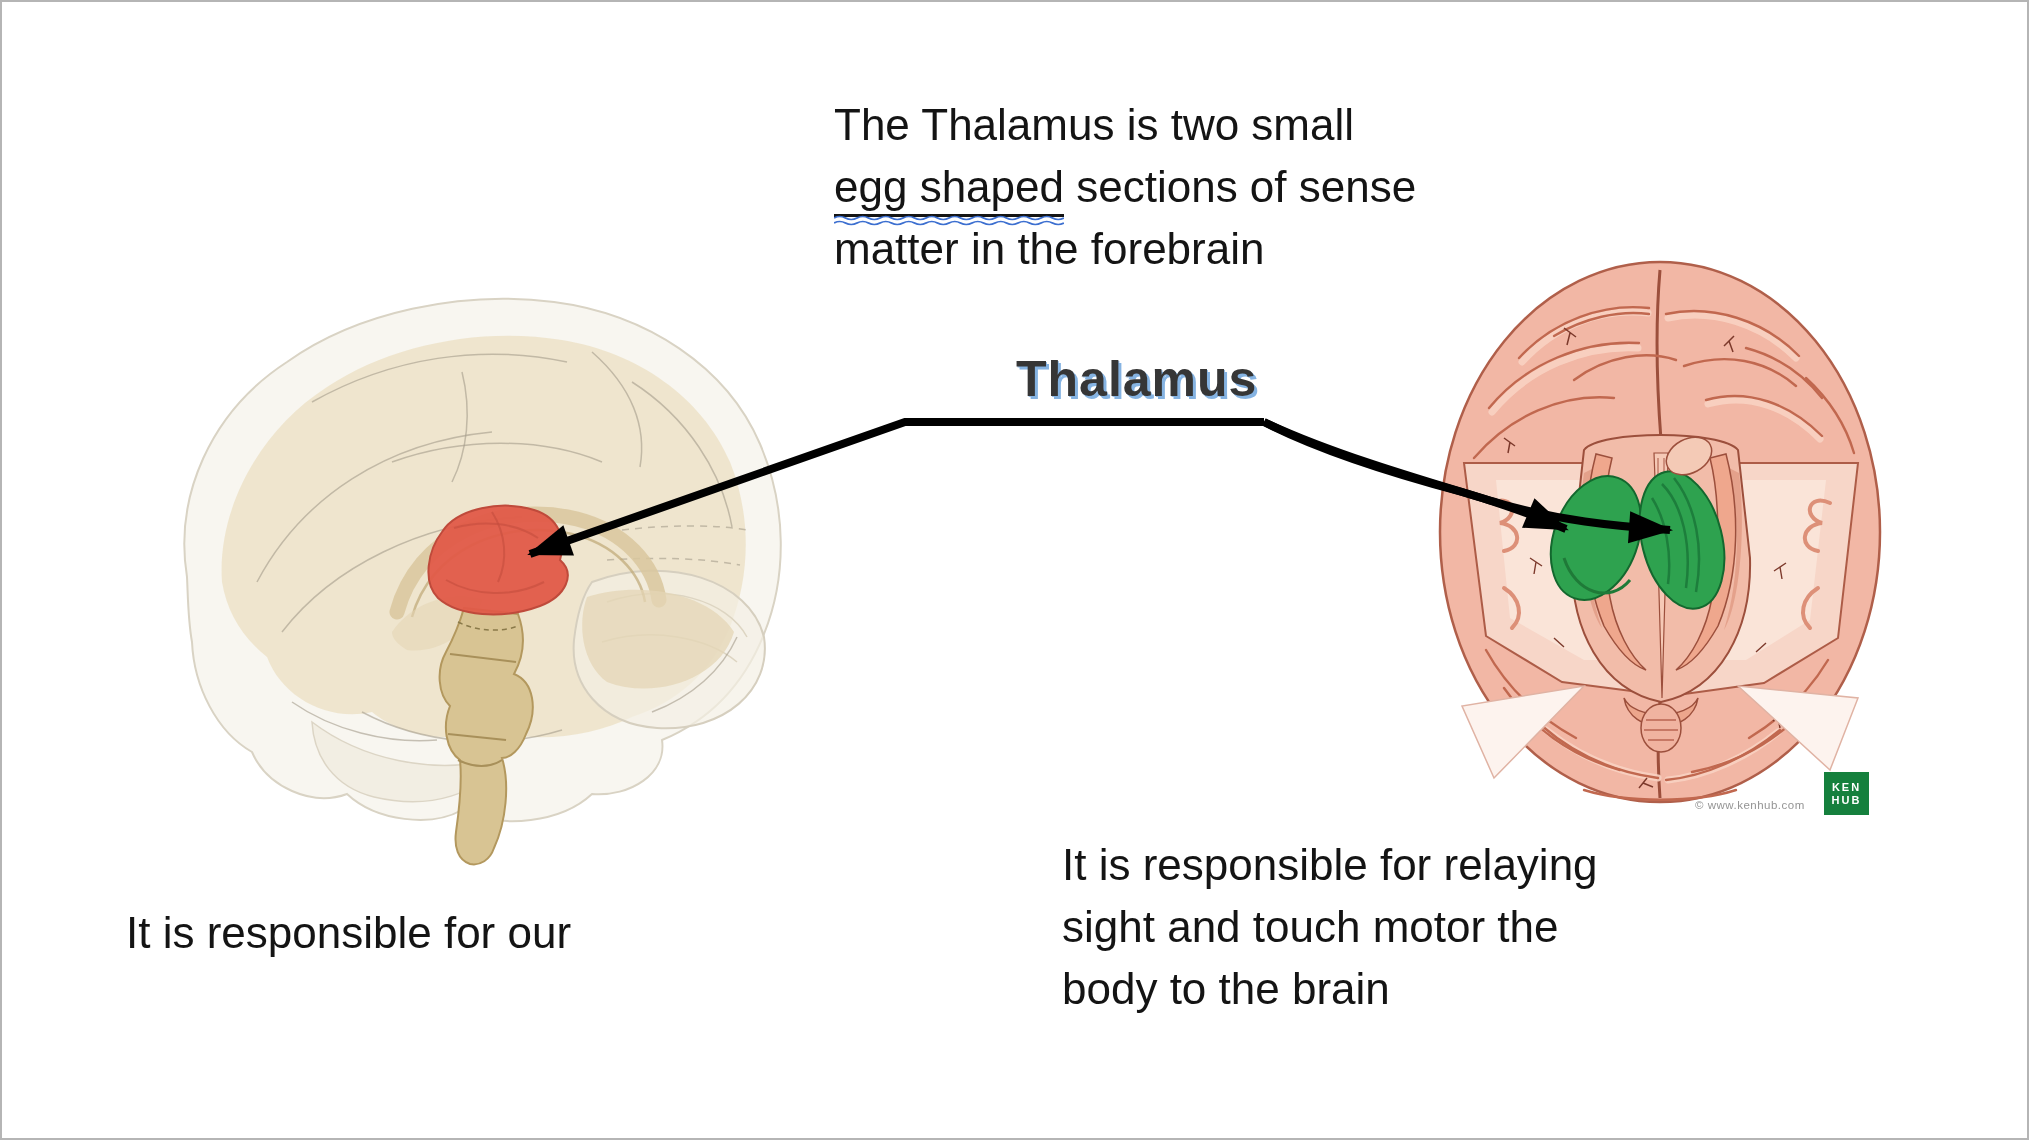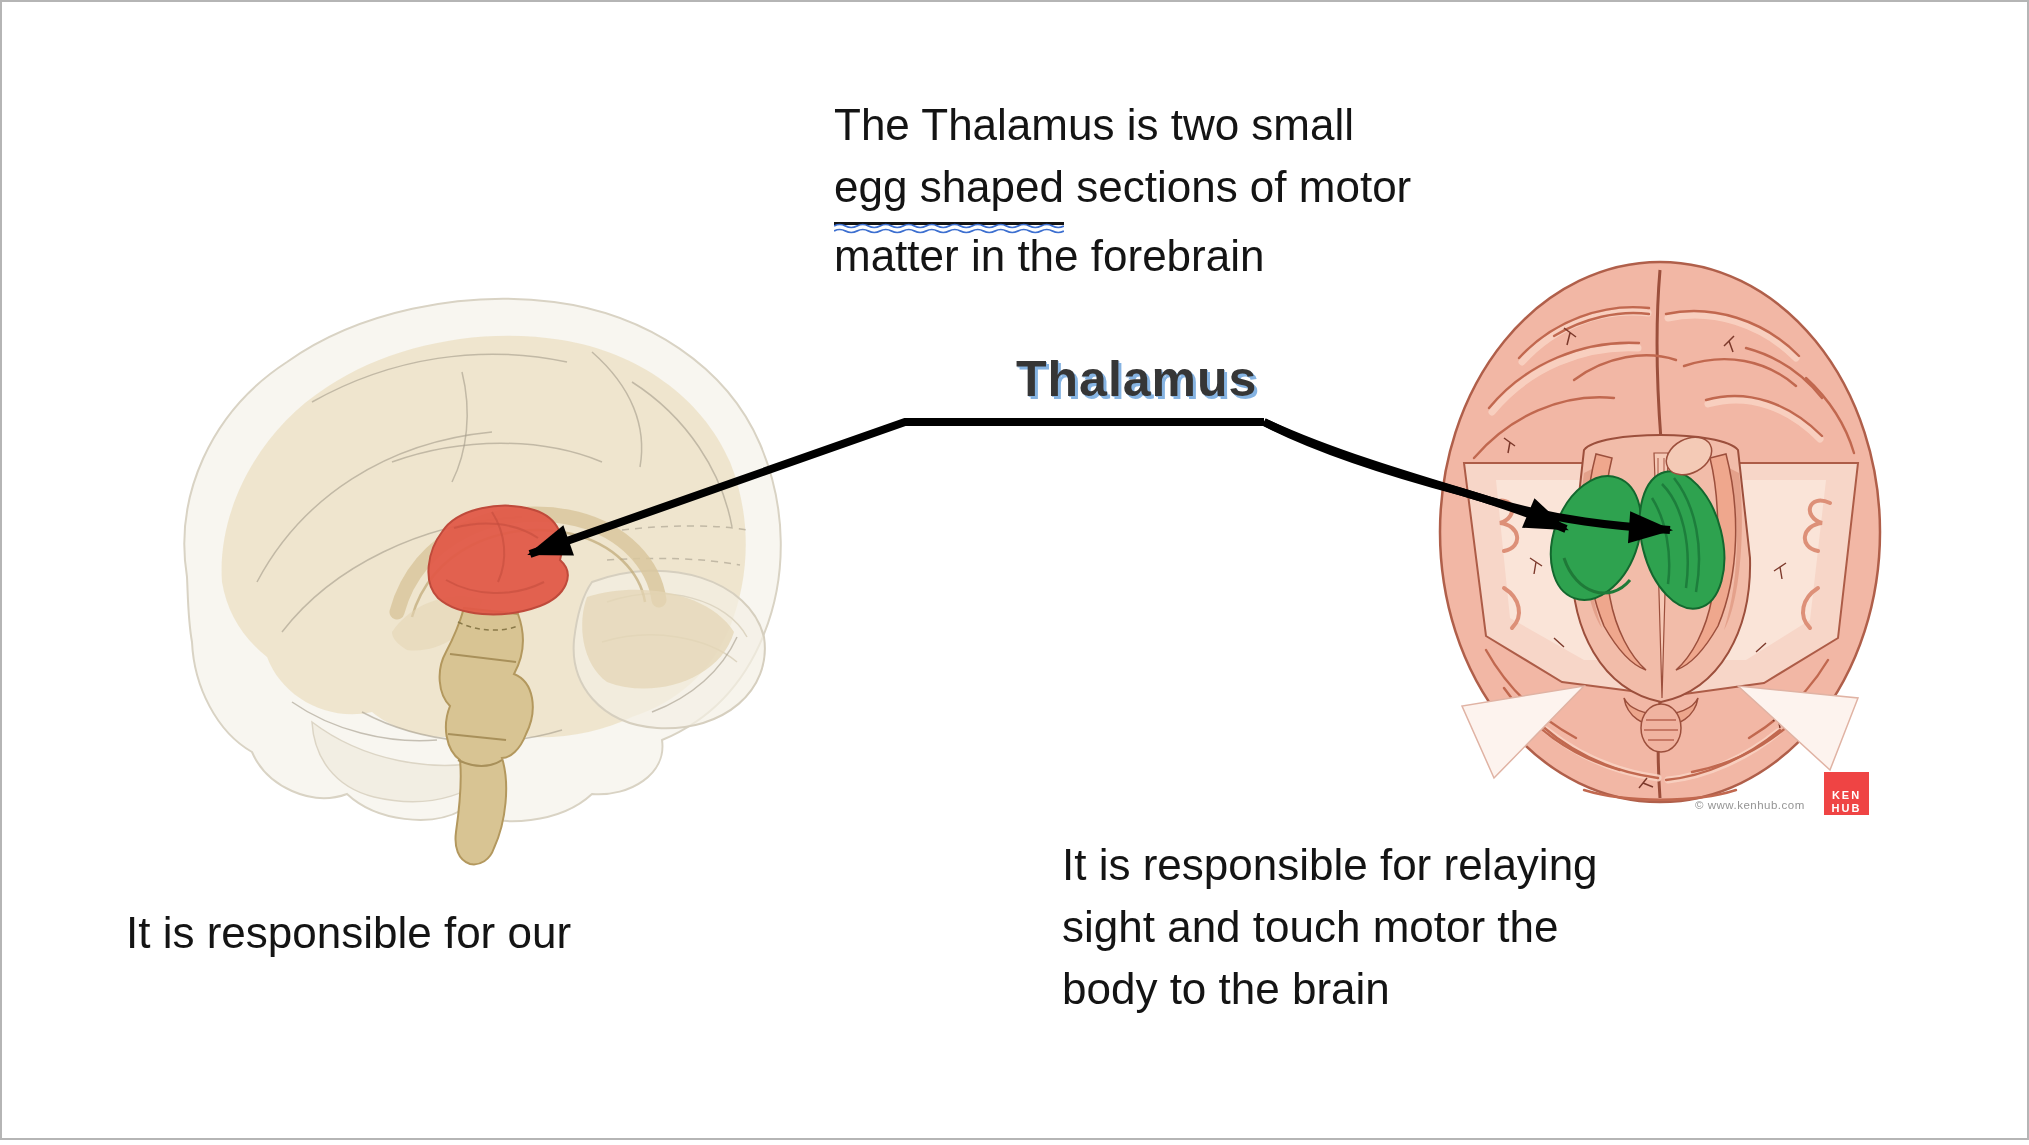--- a/index.html
+++ b/index.html
@@ -16,41 +16,41 @@
   .abs{position:absolute;}
   .txt{
     font-size:44px;
     line-height:62px;
     color:#141414;
     white-space:nowrap;
   }
   .def-underline{
     position:relative;
     border-bottom:3px solid #141414;
-    padding-bottom:9px;
+    padding-bottom:1px;
     display:inline-block;
     line-height:52px;
   }
   .squiggle{
     position:absolute;left:0;top:100%;width:100%;height:11px;
     margin-top:1px;
   }
   .title{
     font-size:50px;
     font-weight:700;
     letter-spacing:1px;
     color:#363636;
     text-shadow:3px 3px 0 #85b3e2, 1px 1px 0 #9cc1e8;
     white-space:nowrap;
   }
   .kenhub-logo{
     width:45px;height:43px;
-    background:#ef4444;
+    background:#15803d;
     display:flex;flex-direction:column;
-    align-items:center;justify-content:flex-end;
+    align-items:center;justify-content:center;
     color:#ffffff;
     font-size:11px;font-weight:700;letter-spacing:2px;line-height:13px;
   }
   .kenhub-copy{
     font-size:11.5px;color:#949494;letter-spacing:.5px;
     width:120px;text-align:left;white-space:nowrap;
   }
   svg{display:block;}
 </style>
 </head>
@@ -60,21 +60,21 @@
 
   <div class="abs txt" style="left:832px;top:92px;">
     <div>The Thalamus is two small</div>
     <div>
       <span class="def-underline">
         <span>egg shaped</span>
         <svg class="squiggle" viewBox="0 0 180 11" preserveAspectRatio="none">
           <path d="M0,3 q4.5,-3 9,0 t9,0 t9,0 t9,0 t9,0 t9,0 t9,0 t9,0 t9,0 t9,0 t9,0 t9,0 t9,0 t9,0 t9,0 t9,0 t9,0 t9,0 t9,0 t9,0" fill="none" stroke="#3c6fd0" stroke-width="1.6"></path>
           <path d="M0,8 q4.5,-3 9,0 t9,0 t9,0 t9,0 t9,0 t9,0 t9,0 t9,0 t9,0 t9,0 t9,0 t9,0 t9,0 t9,0 t9,0 t9,0 t9,0 t9,0 t9,0 t9,0" fill="none" stroke="#3c6fd0" stroke-width="1.6"></path>
         </svg>
-      </span><span> sections of motor</span>
+      </span><span> sections of sense</span>
     </div>
     <div>matter in the forebrain</div>
   </div>
 
   <div class="abs title" style="left:968px;top:348px;margin-left:46px;">Thalamus</div>
 
   <svg class="abs" style="left:160px;top:280px;" width="630" height="600" viewBox="0 0 630 600">
 
     <path d="M25,295 C12,215 48,130 125,80 C195,30 300,8 392,20 C485,32 565,85 598,162 C625,225 625,295 602,352 C582,402 548,438 500,458 C505,492 468,515 430,512 C400,540 340,548 300,528 C270,545 215,540 185,512 C150,525 105,505 90,470 C55,450 32,405 30,360 C26,338 26,315 25,295 Z" fill="#f3efe3" fill-opacity="0.55" stroke="#d9d3c4" stroke-width="2"></path>
 

